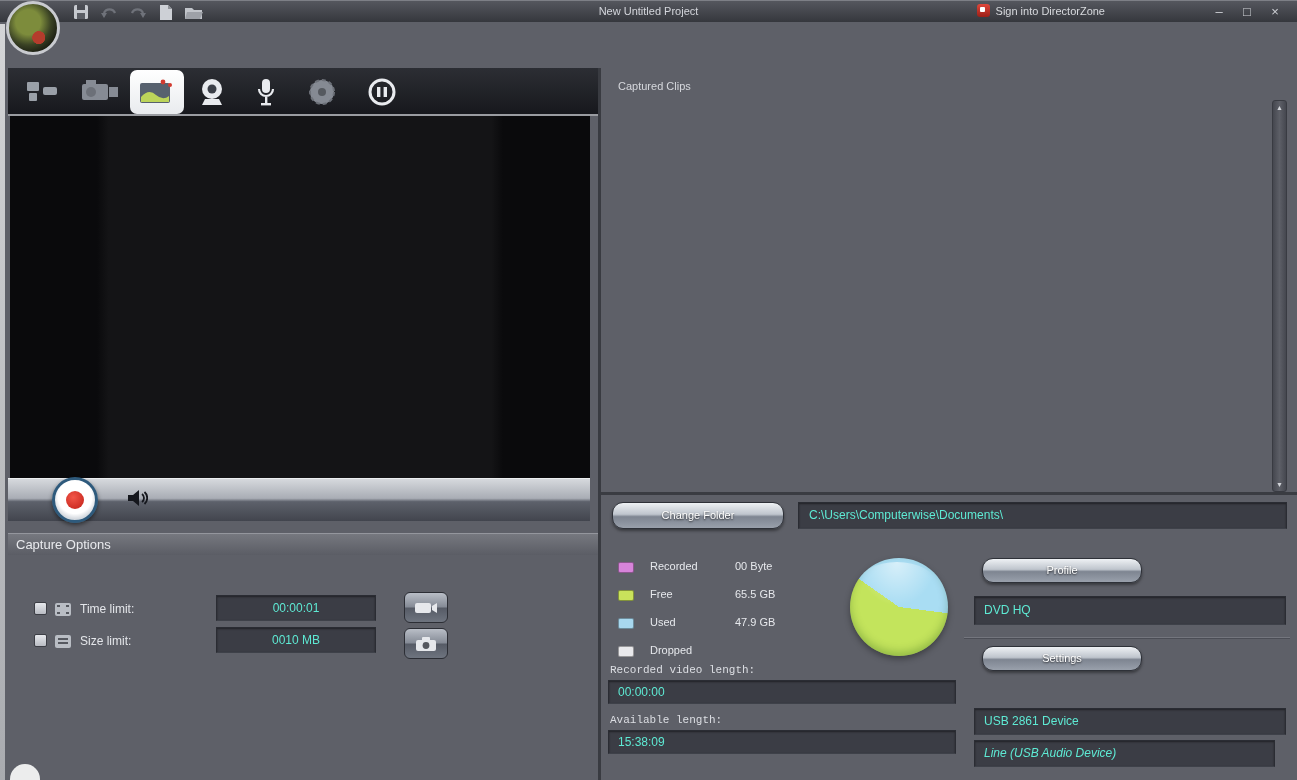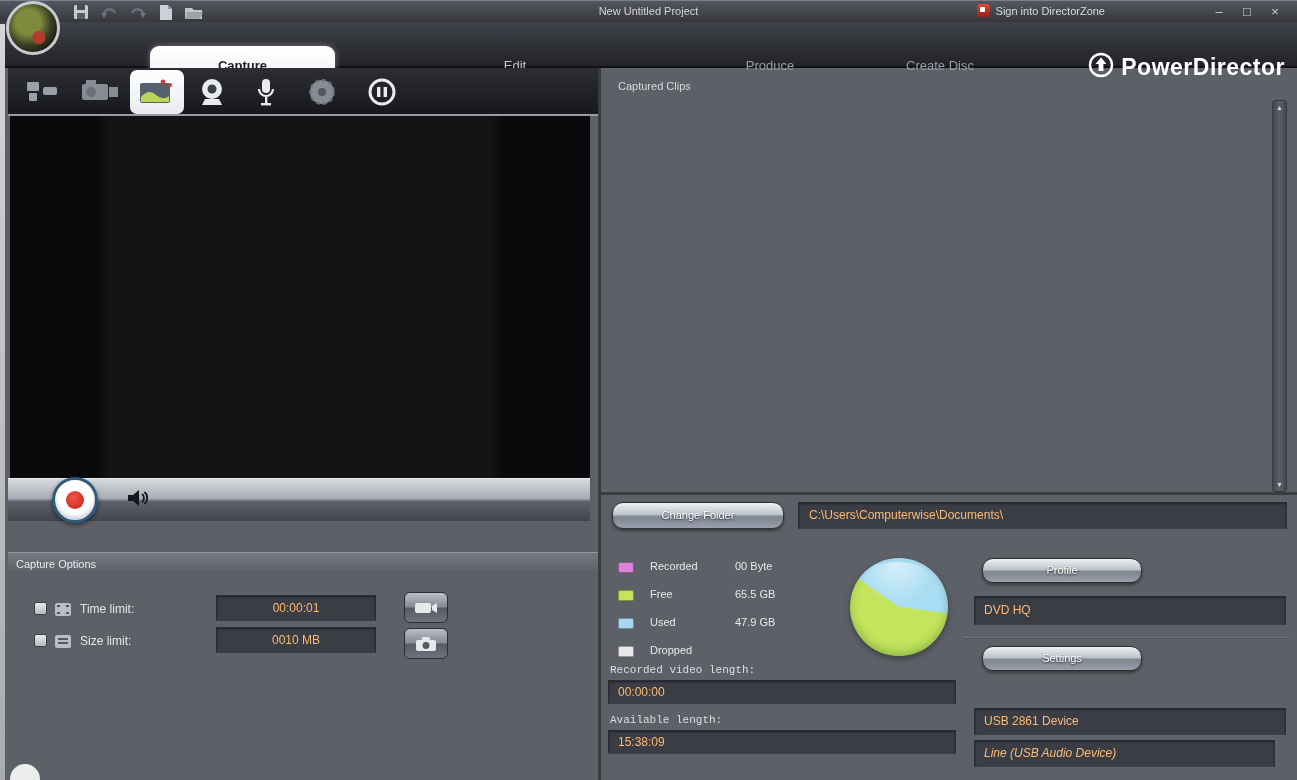--- a/index.html
+++ b/index.html
@@ -49,28 +49,28 @@
     border-top:1px solid #eceef0;}
   .rec-btn{position:absolute;left:52px;top:477px;width:46px;height:46px;border-radius:50%;cursor:pointer;
     background:radial-gradient(circle at 50% 42%,#ffffff 0 55%,#d9dde2 70%,#9fb6c6 100%);
     border:3px solid #2e5a7c;box-shadow:0 2px 4px rgba(0,0,0,.5);}
   .rec-btn .dot{position:absolute;left:50%;top:50%;width:18px;height:18px;border-radius:50%;
     transform:translate(-50%,-50%);background:radial-gradient(circle at 40% 35%,#f25548,#c01f16);}
   .spk{position:absolute;left:126px;top:488px;cursor:pointer;}
 
   .capopt-bar{position:absolute;left:8px;top:533px;width:590px;height:22px;
     background:linear-gradient(#76787f,#5b5d65);border-top:1px solid #94969d;
-    font-size:11px;color:#e9eaee;line-height:22px;padding-left:8px;margin-top:19px;}
+    font-size:13px;color:#e9eaee;line-height:22px;padding-left:8px;}
 
   .chk{position:absolute;width:13px;height:13px;background:linear-gradient(#e6e8ec,#b9bcc3);
     border:1px solid #3c3e45;border-radius:2px;cursor:pointer;}
   .row-ic{position:absolute;width:16px;height:13px;}
   .row-label{position:absolute;font-size:12px;color:#e4e6ea;}
   .field{position:absolute;background:#3b3d45;border:1px solid #2a2c33;border-bottom-color:#76798312;
-    box-shadow:inset 0 1px 2px rgba(0,0,0,.45);color:#fdba74;font-size:12px;}
+    box-shadow:inset 0 1px 2px rgba(0,0,0,.45);color:#5eead4;font-size:12px;}
   .field.ctr{text-align:center;}
   .snap-btn{position:absolute;width:44px;height:31px;border-radius:6px;cursor:pointer;
     background:linear-gradient(#b9bec7 0,#858b96 48%,#565b66 52%,#6e747f 100%);
     border:1px solid #2c2e35;display:flex;align-items:center;justify-content:center;}
   .corner-circle{position:absolute;left:10px;top:764px;width:30px;height:30px;border-radius:50%;background:#eceded;}
 
   
   .rp-divider-v{position:absolute;left:598px;top:68px;width:3px;bottom:0;background:#393b41;}
   .clips-label{position:absolute;left:618px;top:80px;font-size:11px;color:#d6d8dd;}
   .scrollbar{position:absolute;left:1272px;top:100px;width:15px;height:392px;
@@ -135,35 +135,20 @@
       <span class="dz"></span>
       <span class="txt">Sign into DirectorZone</span>
     </div>
     <div class="win-controls">
       <span>–</span>
       <span>□</span>
       <span>×</span>
     </div>
   </div>
 
-  <div class="tabbar">
-    <div class="tab active" style="left:150px;width:185px;">Capture</div>
-    <div class="tab" style="left:455px;width:120px;">Edit</div>
-    <div class="tab dim" style="left:710px;width:120px;">Produce</div>
-    <div class="tab dim" style="left:870px;width:140px;">Create Disc</div>
-    <div class="brand">
-      <span>
-        <svg width="26" height="26">
-            <circle cx="13" cy="13" r="11" fill="none" stroke="#ffffff" stroke-width="2.4"></circle>
-            <path d="M13 5.5 L18.5 12 H15.4 V19 H10.6 V12 H7.5 Z" fill="#ffffff"></path>
-          </svg>
-      </span>
-      <span class="bname">PowerDirector</span>
-    </div>
-  </div>
   <div class="logo-badge"></div>
   <div class="left-edge"></div>
 
   <div class="src-bar">
     <div class="src-sel"></div>
     <div class="src-ic" style="left:13px;">
       <svg width="36" height="26">
           <rect x="2" y="3" width="12" height="9" rx="1" fill="#9aa0a8"></rect>
           <rect x="4" y="14" width="8" height="8" rx="1" fill="#9aa0a8"></rect>
           <rect x="18" y="8" width="14" height="8" rx="2" fill="#9aa0a8"></rect>

